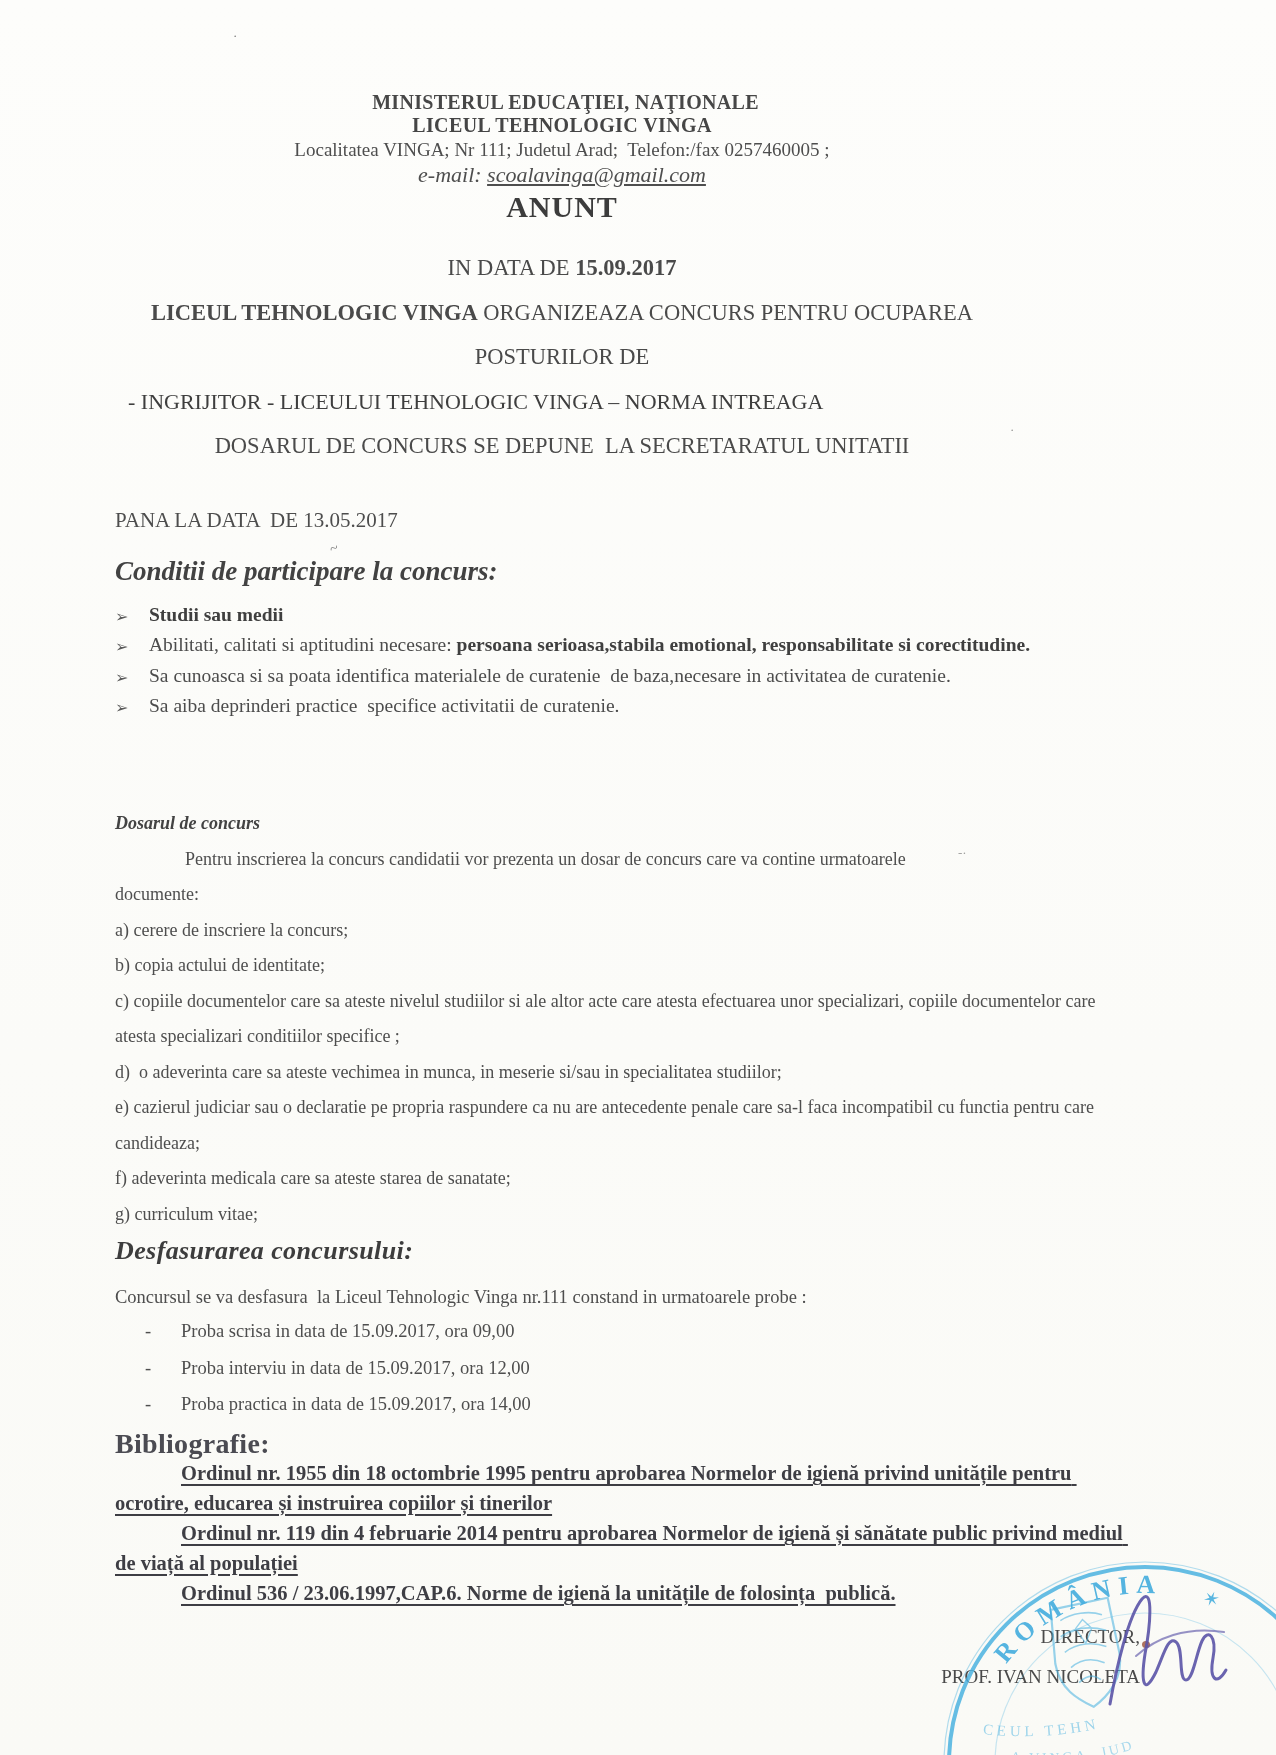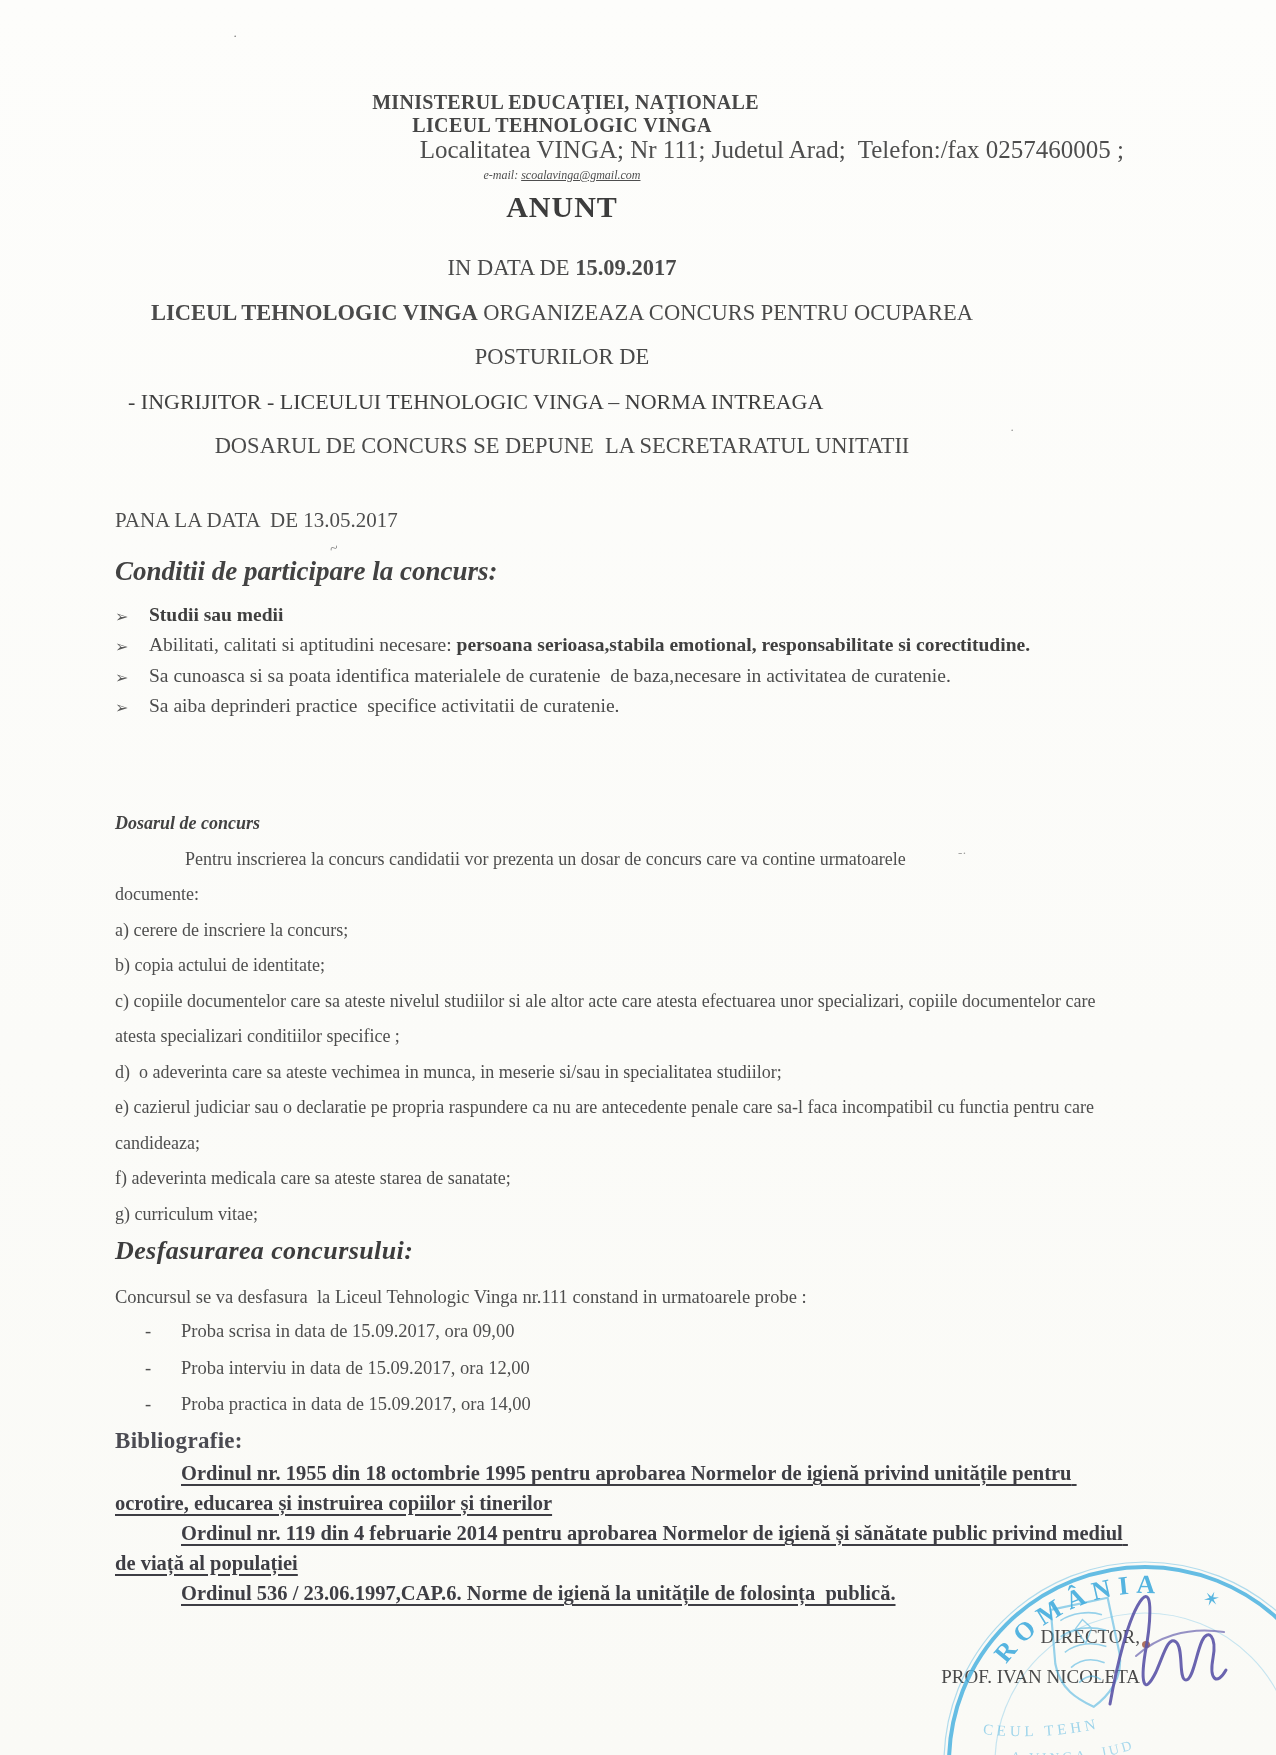--- a/index.html
+++ b/index.html
@@ -12,22 +12,22 @@
     overflow:hidden;
     font-family:"Liberation Serif","DejaVu Serif",serif;
     color:#4c4c4c;
   }
   .page [data-bind]{white-space:pre-wrap;}
   .abs{position:absolute;}
   
   .header{left:0;top:90px;width:1124px;text-align:center;}
   .h-min{font-size:20px;font-weight:bold;line-height:24px;color:#474747;letter-spacing:.3px;padding-left:7px;}
   .h-sch{font-size:20px;font-weight:bold;line-height:23px;color:#454545;letter-spacing:.4px;}
-  .h-adr{font-size:25px;line-height:25px;color:#4e4e4e;text-align:right;}
-  .h-eml{font-size:12px;line-height:26px;font-style:italic;color:#4e4e4e;}
+  .h-adr{font-size:19px;line-height:25px;color:#4e4e4e;}
+  .h-eml{font-size:22px;line-height:26px;font-style:italic;color:#4e4e4e;}
   .h-eml .u{text-decoration:underline;}
   .h-title{font-size:30px;font-weight:bold;line-height:34px;margin-top:2px;color:#3c3c3c;letter-spacing:1px;}
   
   .ann{left:0;top:246px;width:1124px;text-align:center;font-size:22.5px;line-height:44.5px;color:#4a4a4a;}
   .ann .b{font-weight:bold;}
   .ann .pos{font-weight:normal;color:#3e3e3e;font-size:22px;}
   .ann .pos1{text-align:left;padding-left:128px;}
   .deadline{left:115px;top:508px;font-size:21px;color:#4d4d4d;}
   
   .cond-h{left:115px;top:556px;font-size:27px;font-weight:bold;font-style:italic;color:#424242;}
@@ -41,21 +41,21 @@
   .dossier p{margin:0;}
   .dossier .d-h{font-weight:bold;font-style:italic;color:#434343;}
   .dossier .ind{text-indent:70px;}
   
   .exam-h{left:115px;top:1236px;font-size:26px;font-weight:bold;font-style:italic;color:#3d3d3d;letter-spacing:.4px;}
   .exam-intro{left:115px;top:1287px;width:1012px;font-size:18.5px;color:#4e4e4e;}
   .probes{left:115px;top:1320px;width:900px;font-size:18.5px;color:#4e4e4e;}
   .probes .probe{display:flex;margin-bottom:13.5px;line-height:23px;}
   .probes .dash{flex:0 0 36px;padding-left:30px;}
   
-  .bib-h{left:115px;top:1428px;font-size:23px;font-weight:bold;color:#4b4b52;letter-spacing:.3px;}
+  .bib-h{left:115px;top:1428px;font-size:28px;font-weight:bold;color:#4b4b52;letter-spacing:.3px;}
   .bib{left:115px;top:1459px;width:1015px;font-size:20.5px;font-weight:bold;line-height:29.5px;color:#3e3e44;}
   .bib p{margin:0 0 1px 0;text-indent:66px;text-decoration:underline;text-underline-offset:4px;}
   
   .sig-role{top:1626px;right:136px;font-size:19px;color:#4a4a4a;}
   .sig-name{top:1666px;right:136px;font-size:19px;color:#4a4a4a;margin-left:32px;}
   .sig-dot{top:1641px;left:1142px;width:8px;height:7px;border-radius:50%;background:#9b5138;opacity:.8;}
   
   .stamp{left:930px;top:1545px;pointer-events:none;}
   .signature{left:1096px;top:1586px;pointer-events:none;}
   

